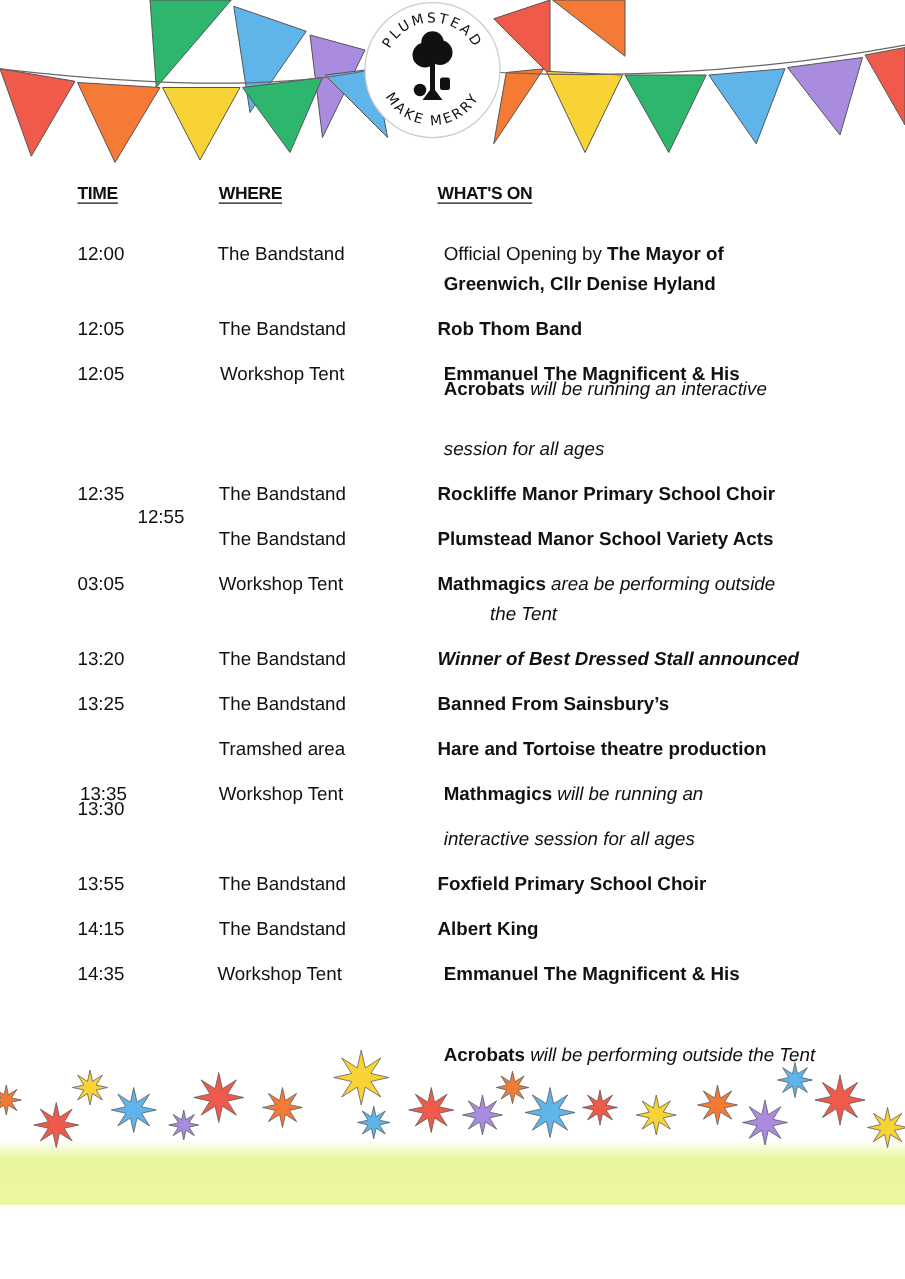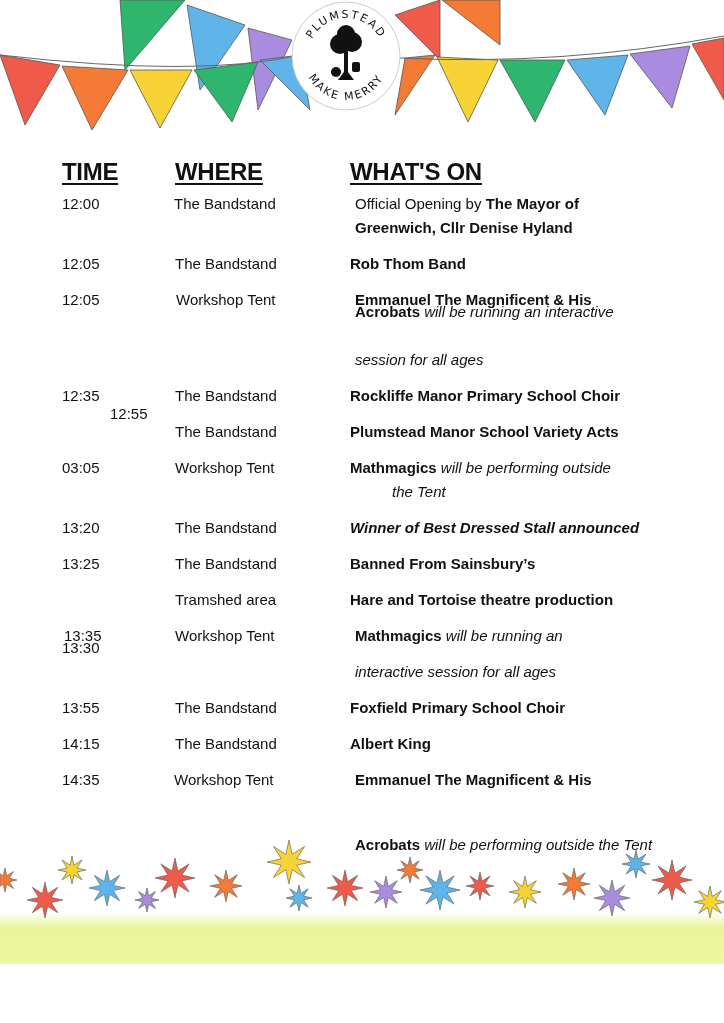--- a/index.html
+++ b/index.html
@@ -1,21 +1,21 @@
 <!DOCTYPE html>
 <html><head>
 <meta charset="utf-8">
 <style>
   html, body { margin:0; padding:0; background:#ffffff; }
   body { width:724px; height:1023px; position:relative; overflow:hidden;
          font-family:"Liberation Sans", sans-serif; color:#111; }
   #bunting { position:absolute; left:0; top:0; width:724px; height:135px; }
   #logo { position:absolute; left:290px; top:0; width:112px; height:112px; }
   #flowers { position:absolute; left:0; top:830px; width:724px; height:140px; }
-  .hdr { position:absolute; top:146px; font-size:24px; font-weight:bold; text-decoration:underline; text-underline-offset:3px; letter-spacing:-0.3px;margin-top:12px; }
+  .hdr { position:absolute; top:146px; font-size:14px; font-weight:bold; text-decoration:underline; text-underline-offset:3px; letter-spacing:-0.3px; }
   .cell { position:absolute; font-size:15px; line-height:24px; white-space:nowrap; }
 </style>
 </head>
 <body>
 
 <svg id="bunting" viewBox="0 0 724 135">
   <g stroke="#555" stroke-width="0.8">
 
     <polygon points="120,0 185,0 125,70" fill="#2eb56e"></polygon>
     <polygon points="187,5 245,25 200,90" fill="#5fb4ea"></polygon>
@@ -79,21 +79,21 @@
     <div class="cell what" style="left: 355px; top: 300px;"><span style="font-weight: bold;">Acrobats</span><span style="font-style: italic;"> will be running an interactive</span></div>
     <div class="cell what" style="left: 355px; top: 348px;"><span style="font-style: italic;">session for all ages</span></div>
     <div class="cell" style="left: 62px; top: 384px;">12:35</div>
     <div class="cell" style="left: 175px; top: 384px;">The Bandstand</div>
     <div class="cell what" style="left: 350px; top: 384px;"><span style="font-weight: bold;">Rockliffe Manor Primary School Choir</span></div>
     <div class="cell" style="left: 62px; top: 402px; margin-left: 48px;">12:55</div>
     <div class="cell" style="left: 175px; top: 420px;">The Bandstand</div>
     <div class="cell what" style="left: 350px; top: 420px;"><span style="font-weight: bold;">Plumstead Manor School Variety Acts</span></div>
     <div class="cell" style="left: 62px; top: 456px;">03:05</div>
     <div class="cell" style="left: 175px; top: 456px;">Workshop Tent</div>
-    <div class="cell what" style="left: 350px; top: 456px;"><span style="font-weight: bold;">Mathmagics</span><span style="font-style: italic;"> will be performing outside</span></div>
+    <div class="cell what" style="left: 350px; top: 456px;"><span style="font-weight: bold;">Mathmagics</span><span style="font-style: italic;"> area be performing outside</span></div>
     <div class="cell what" style="left: 350px; top: 480px;"><span style="font-style: italic; margin-left: 42px;">the Tent</span></div>
     <div class="cell" style="left: 62px; top: 516px;">13:20</div>
     <div class="cell" style="left: 175px; top: 516px;">The Bandstand</div>
     <div class="cell what" style="left: 350px; top: 516px;"><span style="font-weight: bold; font-style: italic;">Winner of Best Dressed Stall announced</span></div>
     <div class="cell" style="left: 62px; top: 552px;">13:25</div>
     <div class="cell" style="left: 175px; top: 552px;">The Bandstand</div>
     <div class="cell what" style="left: 350px; top: 552px;"><span style="font-weight: bold;">Banned From Sainsbury’s</span></div>
     <div class="cell" style="left: 62px; top: 588px; margin-top: 48px;">13:30</div>
     <div class="cell" style="left: 175px; top: 588px;">Tramshed area</div>
     <div class="cell what" style="left: 350px; top: 588px;"><span style="font-weight: bold;">Hare and Tortoise theatre production</span></div>

